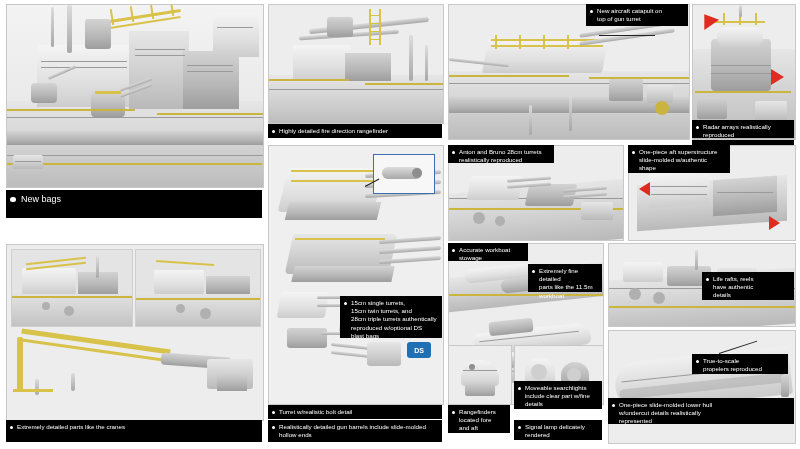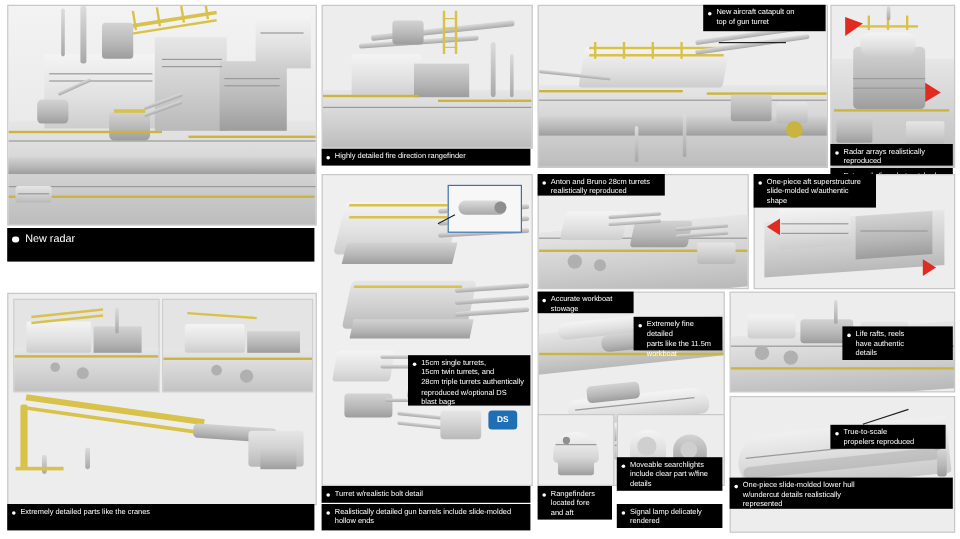--- a/index.html
+++ b/index.html
@@ -87,21 +87,21 @@
 
     <div class="goldline" style="left:0;top:104px;width:128px;"></div>
     <div class="goldline" style="left:150px;top:108px;width:110px;"></div>
     <div class="goldline" style="left:0;top:158px;width:255px;"></div>
 
     <div class="hull" style="left:6px;top:150px;width:30px;height:14px;border-radius:2px;"></div>
     <div class="deckline" style="left:8px;top:156px;width:26px;"></div>
   </div>
 
   <div class="caption big" style="left:6px;top:190px;width:256px;height:28px;">
-    <span class="line">New radar</span>
+    <span class="line">New bags</span>
   </div>
 
   <div class="panel imgpanel" style="left:6px;top:244px;width:256px;height:175px;background:#ededed;">
 
     <div style="position:absolute;left:4px;top:4px;width:120px;height:76px;background:#e4e4e4;border:1px solid #cfcfcf;overflow:hidden;">
       <div class="hull" style="left:-6px;top:40px;width:140px;height:44px;"></div>
       <div class="hull l" style="left:10px;top:18px;width:54px;height:26px;border-radius:2px;"></div>
       <div class="hull d" style="left:66px;top:22px;width:40px;height:22px;"></div>
       <div class="gold" style="left:14px;top:10px;width:60px;height:2px;transform:rotate(-6deg);"></div>
       <div class="gold" style="left:14px;top:15px;width:60px;height:2px;transform:rotate(-6deg);"></div>

